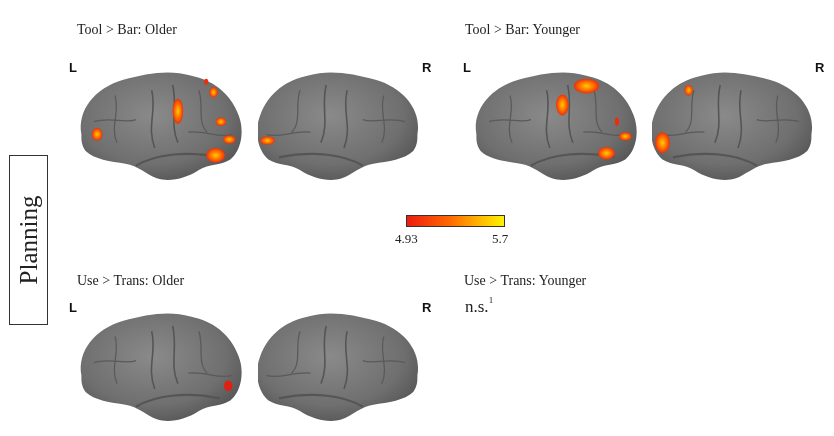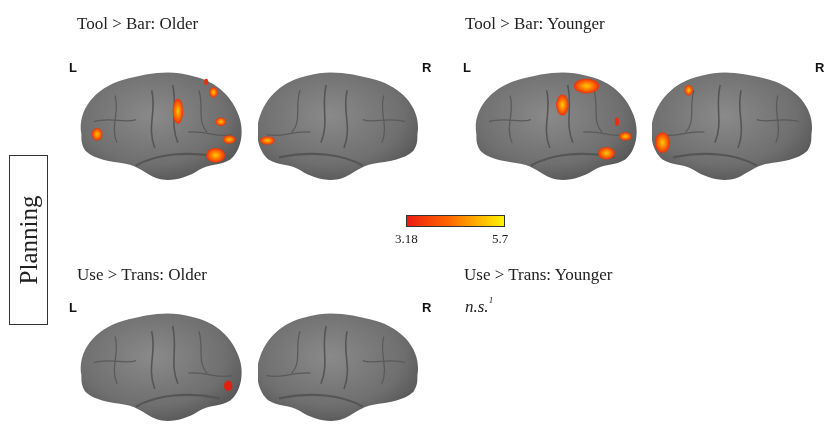--- a/index.html
+++ b/index.html
@@ -1,24 +1,24 @@
 <!DOCTYPE html>
 <html><head>
 <meta charset="utf-8">
 <style>
   html,body{margin:0;padding:0;background:#fff;}
   body{width:834px;height:436px;position:relative;overflow:hidden;font-family:"Liberation Serif","DejaVu Serif",serif;color:#222;}
-  .title{position:absolute;font-size:17px;white-space:nowrap;}
+  .title{position:absolute;font-size:14px;white-space:nowrap;margin-top:8px;}
   .lr{position:absolute;font-family:"Liberation Sans","DejaVu Sans",sans-serif;font-weight:bold;font-size:13px;color:#111;}
   .brain{position:absolute;}
   .side-box{position:absolute;left:9px;top:155px;width:39px;height:170px;border:1px solid #333;box-sizing:border-box;}
   .side-label{position:absolute;left:50%;top:50%;transform:translate(-50%,-50%) rotate(-90deg);font-size:25px;white-space:nowrap;}
   .cbar{position:absolute;left:406px;top:215px;width:99px;height:12px;border:1px solid #333;box-sizing:border-box;background:linear-gradient(to right,#ee1c10,#ff6a00 45%,#ffb800 75%,#fff200);}
   .cbar-lbl{position:absolute;font-size:13px;}
-  .ns{position:absolute;left:465px;top:297px;font-size:17px;font-style:italic;}
+  .ns{position:absolute;left:465px;top:297px;font-size:17px;}
   .ns sup{font-size:9px;vertical-align:top;position:relative;top:-2px;}
 </style>
 </head>
 <body>
 
 <svg width="0" height="0" style="position:absolute">
   <defs>
     <radialGradient id="brainGrad" cx="45%" cy="40%" r="65%">
       <stop offset="0%" stop-color="#8a8a8a"></stop>
       <stop offset="70%" stop-color="#6f6f6f"></stop>
@@ -85,21 +85,21 @@
   <ellipse cx="142" cy="50" rx="2" ry="4" fill="#e8300c"></ellipse>
 </svg>
 <svg class="brain" style="left:652px;top:64px;" width="172" height="128" viewBox="0 -4 164 120">
   <use href="#rhBrain"></use>
   <ellipse cx="10" cy="70" rx="7" ry="10" fill="url(#hot)"></ellipse>
   <ellipse cx="35" cy="20" rx="4" ry="5" fill="url(#hot)"></ellipse>
 </svg>
 <div class="lr" style="left:815px;top:60px;">R</div>
 
 <div class="cbar"></div>
-<div class="cbar-lbl" style="left:395px;top:231px;">3.18</div>
+<div class="cbar-lbl" style="left:395px;top:231px;">4.93</div>
 <div class="cbar-lbl" style="left:492px;top:231px;">5.7</div>
 
 <div class="title" style="left:77px;top:265px;">Use &gt; Trans: Older</div>
 <div class="lr" style="left:69px;top:300px;">L</div>
 <svg class="brain" style="left:73px;top:305px;" width="172" height="128" viewBox="0 -4 164 120">
   <use href="#lhBrain"></use>
   <ellipse cx="148" cy="72" rx="4" ry="5" fill="#e02010"></ellipse>
 </svg>
 <svg class="brain" style="left:258px;top:305px;" width="172" height="128" viewBox="0 -4 164 120">
   <use href="#rhBrain"></use>

